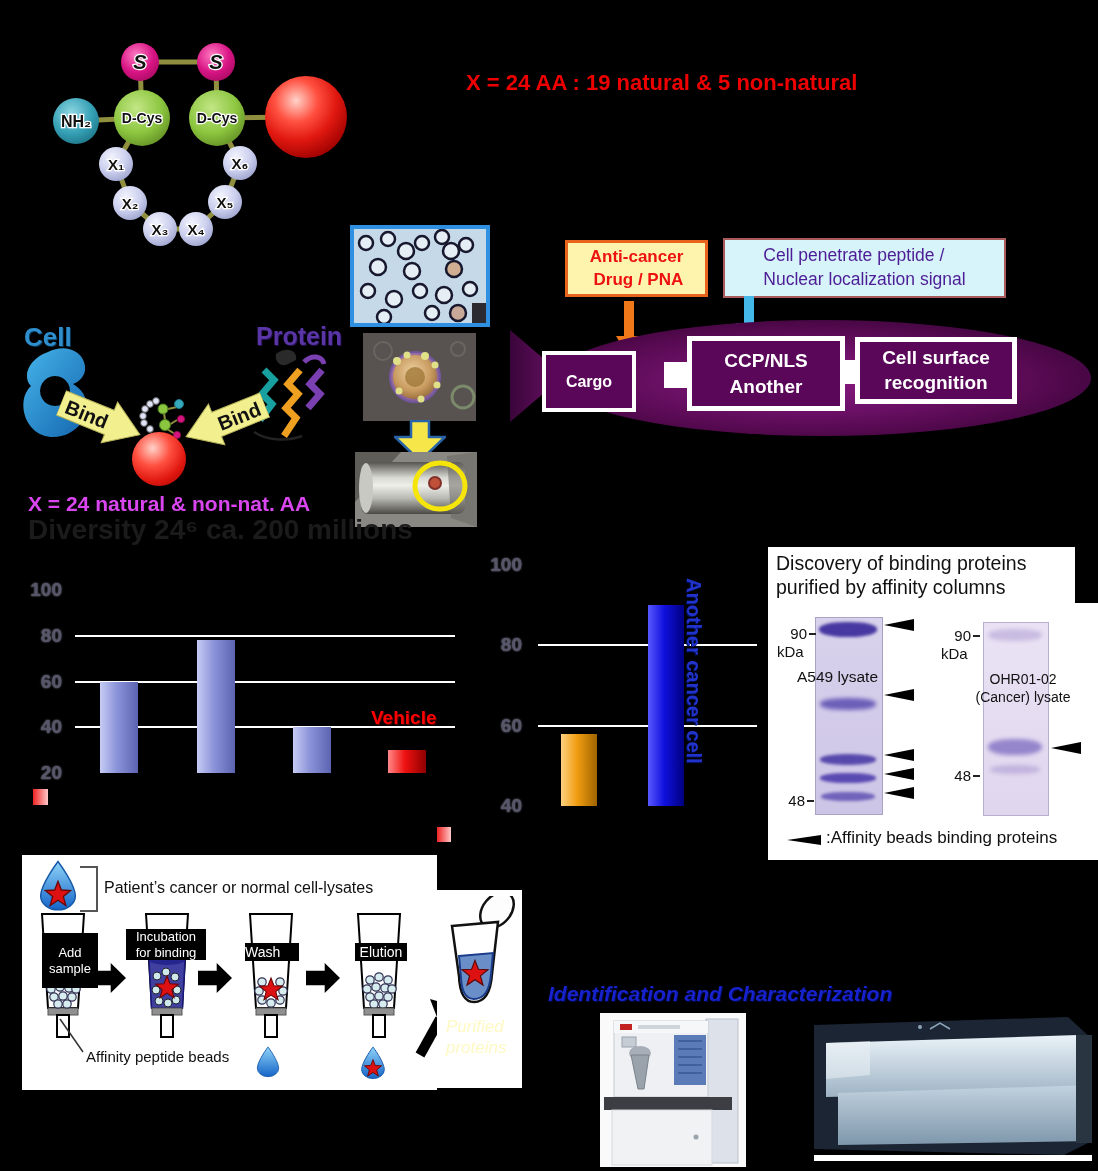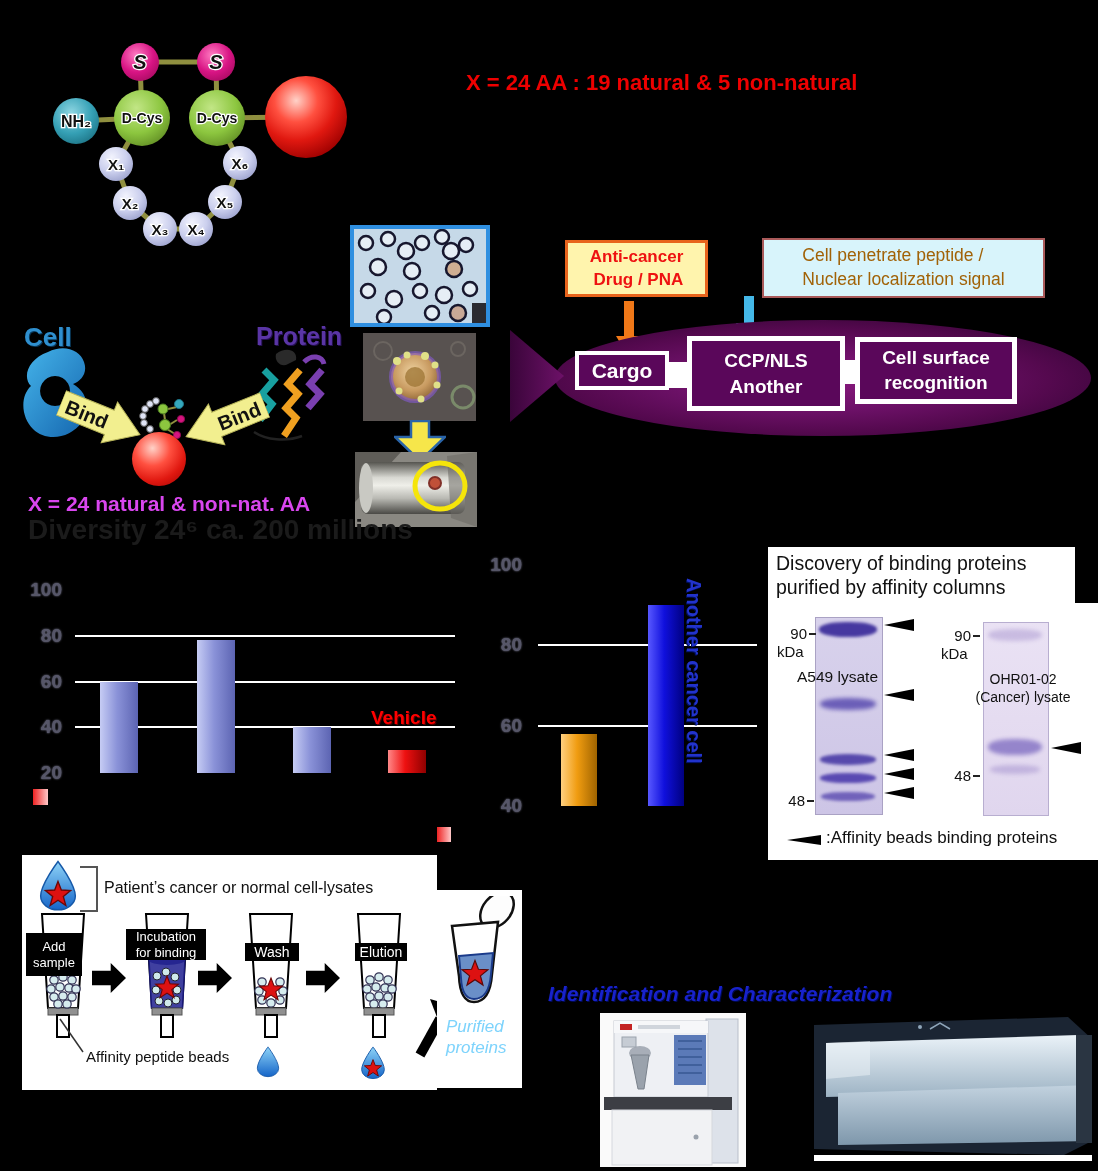--- a/index.html
+++ b/index.html
@@ -146,37 +146,37 @@
       <circle cx="116" cy="60" r="7"></circle>
       <circle cx="78" cy="84" r="7"></circle>
     <circle cx="104" cy="84" r="8" fill="#c8a896"></circle>
       <circle cx="30" cy="88" r="7"></circle>
   </g>
   <rect x="118" y="74" width="14" height="20" fill="#2a2a30"></rect>
 </svg>
 
 <div class="abs pre" style="left:565px;top:240px;width:143px;height:57px;background:#fff4ad;border:3px solid #e8641c;color:#ee1111;font-size:17px;font-weight:bold;display:flex;align-items:center;justify-content:center;text-align:right;box-sizing:border-box;line-height:1.3">Anti-cancer
 Drug / PNA</div>
-<div class="abs pre" style="left:762px;top:238px;width:283px;height:60px;background:#d8f4fb;border:2px solid #aa5a5a;color:#a16207;font-size:17.5px;display:flex;align-items:center;justify-content:center;text-align:left;box-sizing:border-box;line-height:1.35">Cell penetrate peptide /
+<div class="abs pre" style="left:723px;top:238px;width:283px;height:60px;background:#d8f4fb;border:2px solid #aa5a5a;color:#4c1d95;font-size:17.5px;display:flex;align-items:center;justify-content:center;text-align:left;box-sizing:border-box;line-height:1.35">Cell penetrate peptide /
 Nuclear localization signal</div>
 
 <svg class="abs" style="left:616px;top:301px" width="26" height="58" viewBox="0 0 26 58">
     <polygon points="8,0 18,0 18,35 26,35 13,57 0,35 8,35" fill="#f07818"></polygon>
   </svg>
 <svg class="abs" style="left:736px;top:296px" width="26" height="48" viewBox="0 0 26 48">
     <polygon points="8,0 18,0 18,27 26,27 13,47 0,27 8,27" fill="#44b8e8"></polygon>
   </svg>
 
 <div class="abs" style="left:555px;top:320px;width:536px;height:116px;border-radius:50%;background:radial-gradient(ellipse at 48% 52%, #8a1a80 0%, #6d1168 35%, #55094f 60%, #3a053a 82%, #26022a 100%)"></div>
 <svg class="abs" style="left:510px;top:324px" width="54" height="104" viewBox="0 0 54 104">
     <polygon points="54,52 0,6 0,98" fill="url(#gTail)"></polygon>
   </svg>
 <div class="abs whitebox" style="left:664px;top:362px;width:28px;height:26px"></div>
 <div class="abs whitebox" style="left:840px;top:360px;width:18px;height:24px"></div>
-<div class="abs modbox" style="left:575px;top:351px;width:94px;height:39px;font-size:21px;border-width:4px">Cargo</div>
+<div class="abs modbox" style="left:542px;top:351px;width:94px;height:61px;font-size:16px;border-width:4px">Cargo</div>
 <div class="abs modbox pre" style="left:687px;top:336px;width:158px;height:75px;font-size:19px;line-height:1.35">CCP/NLS
 Another</div>
 <div class="abs modbox pre" style="left:855px;top:337px;width:162px;height:67px;font-size:19px;line-height:1.3">Cell surface
 recognition</div>
 
 <div class="abs" style="left:24px;top:322px;font-size:26px;font-weight:bold;color:#2f8fce;text-shadow:1px 1px 0 #0a3a5c">Cell</div>
 <svg class="abs" style="left:14px;top:346px" width="92" height="116" viewBox="0 0 92 116">
   <path fill-rule="evenodd" fill="url(#gCellBlob)" d="M34,6 C50,-2 66,4 70,16 C74,27 67,35 59,38 C72,45 78,62 68,76 C56,93 32,96 19,83 C7,71 6,50 17,40 C8,31 14,13 34,6 Z M41,30 a15,15 0 1 0 0.1,0 Z"></path>
 </svg>
 <div class="abs" style="left:256px;top:322px;font-size:25px;font-weight:bold;color:#5a35a5;text-shadow:1px 1px 0 #241050">Protein</div>
@@ -414,25 +414,25 @@
       <circle cx="16" cy="87" r="4.2"></circle>
       <circle cx="25" cy="86" r="4.2"></circle>
       <circle cx="34" cy="87" r="4.2"></circle>
       <circle cx="20" cy="94" r="4.2"></circle>
       <circle cx="29" cy="94" r="4.2"></circle>
   </g>
   <rect x="10" y="98" width="30" height="7" fill="#909090" stroke="#555"></rect>
   <rect x="19" y="105" width="12" height="22" fill="#fff" stroke="#000" stroke-width="2"></rect>
 </svg>
 
-<div class="abs pre" style="left:26px;top:933px;width:56px;background:#000;color:#fff;font-size:13px;text-align:center;padding:6px 0;line-height:1.2">Add
+<div class="abs pre" style="left:42px;top:933px;width:56px;background:#000;color:#fff;font-size:13px;text-align:center;padding:12px 0;line-height:1.2">Add
 sample</div>
 <div class="abs pre" style="left:126px;top:929px;width:80px;background:#000;color:#fff;font-size:13px;text-align:center;padding:0 0;line-height:1.2">Incubation
 for binding</div>
-<div class="abs" style="left:245px;top:943px;width:54px;background:#000;color:#fff;font-size:14px;text-align:center;padding:1px 0">Wash</div>
+<div class="abs" style="left:245px;top:943px;width:54px;background:#000;color:#fff;font-size:14px;text-align:left;padding:1px 0">Wash</div>
 <div class="abs" style="left:355px;top:943px;width:52px;background:#000;color:#fff;font-size:14px;text-align:center;padding:1px 0">Elution</div>
 
 <div class="abs stepArrow" style="left:92px;top:963px;width:34px;height:30px"></div>
 <div class="abs stepArrow" style="left:198px;top:963px;width:34px;height:30px"></div>
 <div class="abs stepArrow" style="left:306px;top:963px;width:34px;height:30px"></div>
 
 <svg class="abs" style="left:55px;top:1016px" width="34" height="38" viewBox="0 0 34 38">
     <line x1="28" y1="36" x2="5" y2="3" stroke="#333" stroke-width="1.5"></line>
   </svg>
 <div class="abs" style="left:86px;top:1048px;font-size:15px;color:#111">Affinity peptide beads</div>
@@ -450,21 +450,21 @@
   <polygon points="20,6 48,14 30,32" fill="#000"></polygon>
 </svg>
 
 <div class="abs whitebox" style="left:437px;top:890px;width:85px;height:198px"></div>
 <svg class="abs" style="left:440px;top:896px" width="80" height="118" viewBox="0 0 80 118">
   <ellipse cx="57" cy="14" rx="14" ry="20" transform="rotate(40 57 14)" fill="#fdfdfd" stroke="#111" stroke-width="2.5"></ellipse>
   <path d="M12,30 L58,26 L52,78 Q50,106 34,106 Q20,106 19,80 Z" fill="#fff" stroke="#111" stroke-width="2.5"></path>
   <path d="M19,60 L53,57 L51,78 Q49,103 34,103 Q22,103 21,82 Z" fill="#6a8fc8" stroke="#1a3a8a" stroke-width="2"></path>
   <use href="#star5" transform="translate(35,78) scale(1.7)" fill="#dd1111" stroke="#5a0808" stroke-width="0.7"></use>
 </svg>
-<div class="abs pre" style="left:446px;top:1016px;font-size:17px;font-style:italic;color:#7dd3fc;line-height:1.25">Purified
+<div class="abs pre" style="left:446px;top:1016px;font-size:17px;font-style:italic;color:#fef9c3;line-height:1.25">Purified
 proteins</div>
 
 <div class="abs" style="left:548px;top:982px;font-size:21px;font-weight:bold;font-style:italic;color:#1822cc;text-shadow:1px 1px 0 #000a50">Identification and Characterization</div>
 
 <svg class="abs" style="left:600px;top:1013px" width="146" height="154" viewBox="0 0 146 154">
   <rect width="146" height="154" fill="#fafafa"></rect>
   <rect x="106" y="6" width="32" height="144" fill="#dde2ea" stroke="#b8bfca"></rect>
   <rect x="14" y="8" width="94" height="76" fill="#eef0f4" stroke="#c5cad2"></rect>
   <rect x="14" y="8" width="94" height="12" fill="#f6f7f9"></rect>
   <rect x="20" y="11" width="12" height="6" fill="#c32222"></rect>

